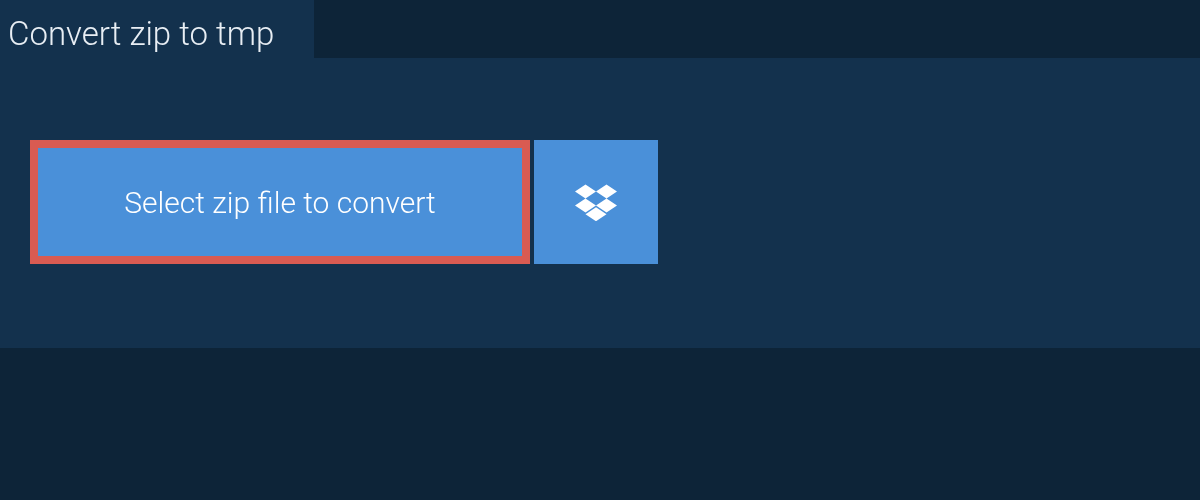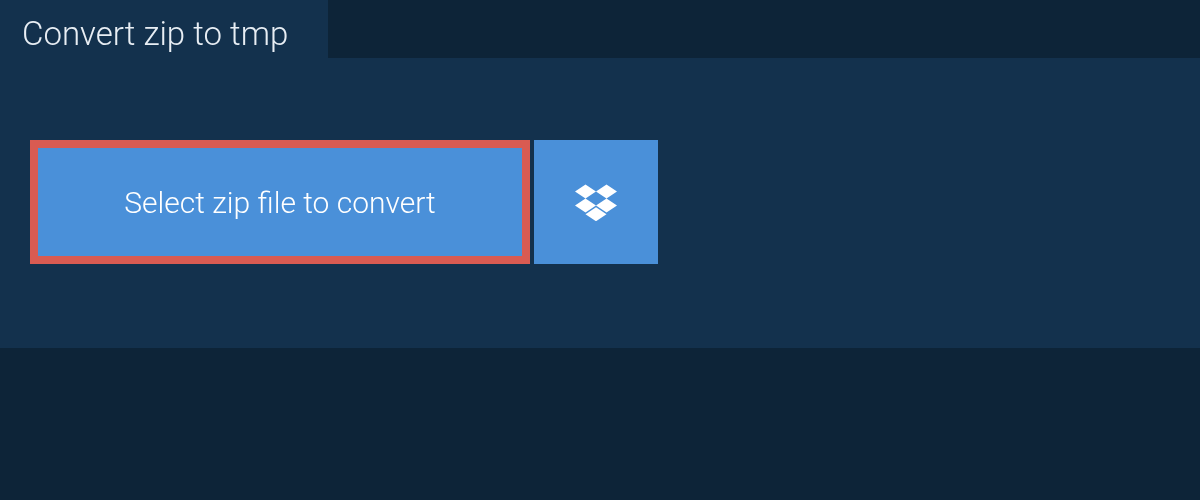--- a/index.html
+++ b/index.html
@@ -19,21 +19,21 @@
       width: 100%;
       height: 290px;
       margin-top: 58px;
       position: relative;
     }
     .tab {
       position: absolute;
       top: -58px;
       left: 0;
       background: #13314d;
-      padding: 14px 40px 14px 22px;
+      padding: 14px 40px 14px 8px;
       color: #e8eef4;
       font-size: 33px;
       font-weight: 300;
     }
     .button-row {
       display: flex;
       gap: 4px;
       padding: 82px 16px 0 30px;
     }
     .select-button {

